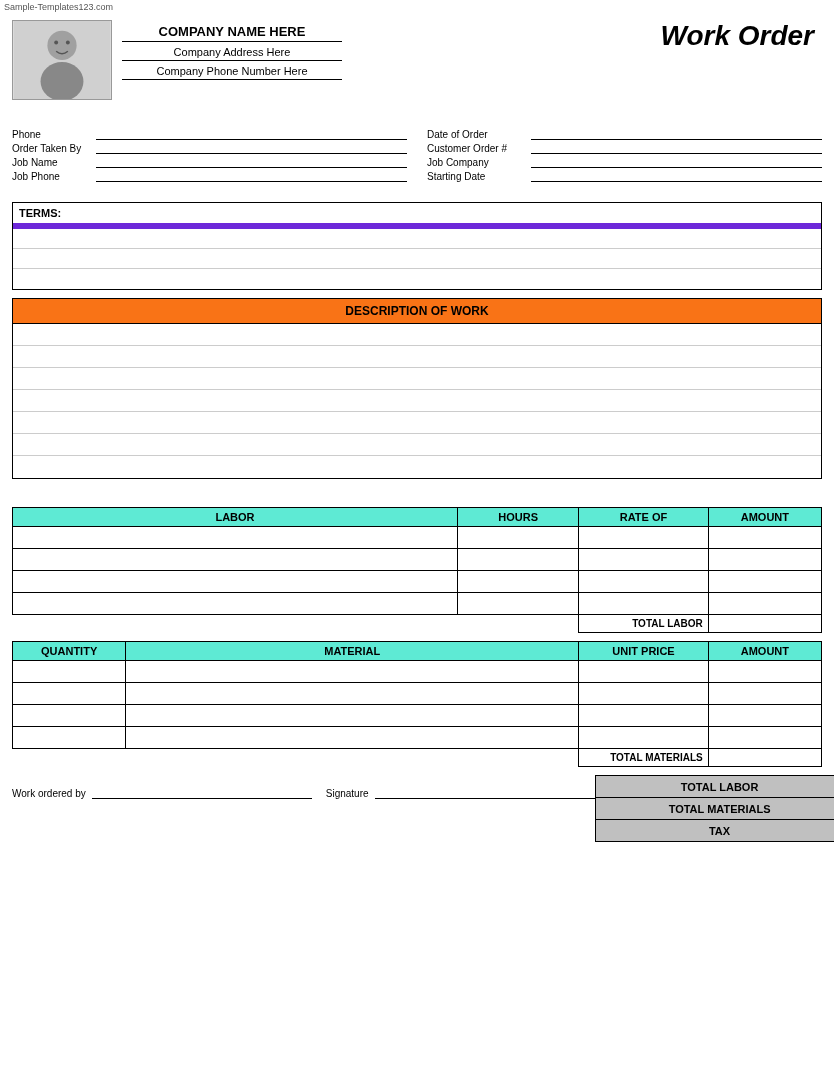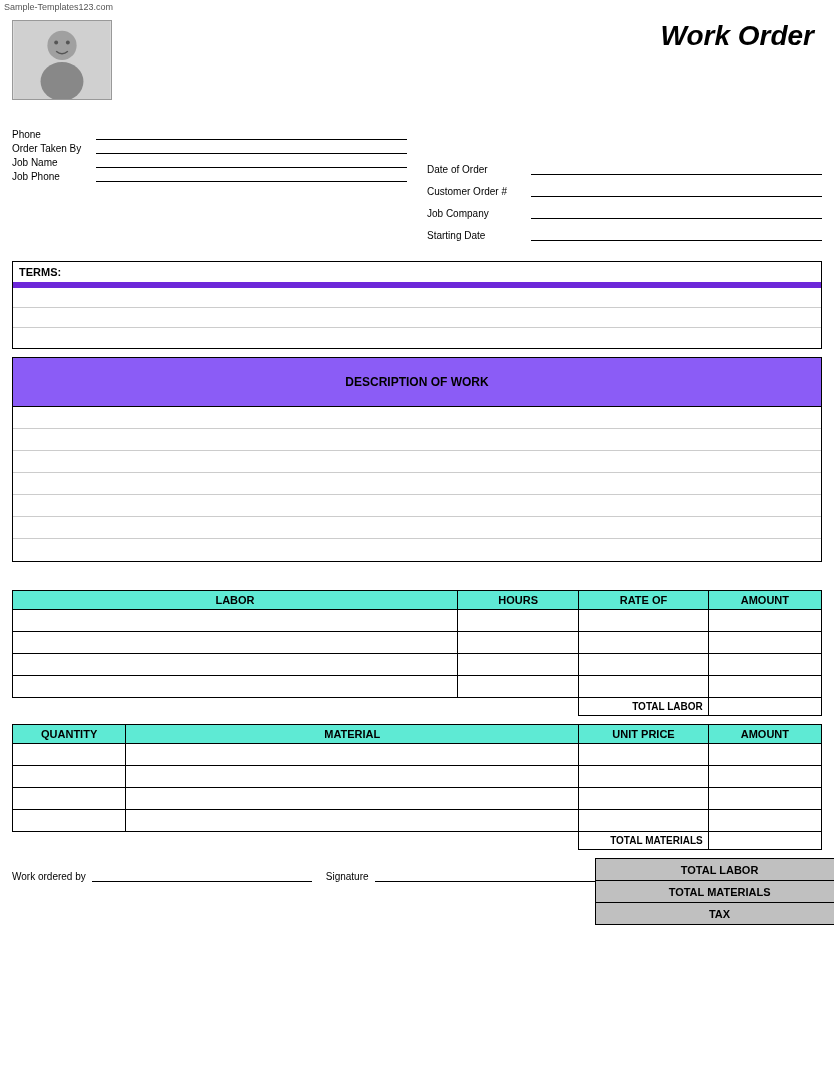--- a/index.html
+++ b/index.html
@@ -107,25 +107,25 @@
       border-bottom: 1px solid #ccc;
     }
     .terms-row:last-child {
       border-bottom: none;
     }
     .desc-section {
       margin: 8px 12px;
       border: 1px solid #000;
     }
     .desc-header {
-      background: #8b5cf6;
+      background: #f97316;
       text-align: center;
       font-weight: bold;
       font-size: 12px;
-      padding: 17px;
+      padding: 5px;
       border-bottom: 1px solid #000;
     }
     .desc-row {
       height: 22px;
       border-bottom: 1px solid #ccc;
     }
     .desc-row:last-child {
       border-bottom: none;
     }
     table {
@@ -206,20 +206,25 @@
 
       <circle cx="50" cy="25" r="15" fill="#a0a0a0"></circle>
 
       <ellipse cx="50" cy="62" rx="22" ry="20" fill="#888"></ellipse>
 
       <circle cx="44" cy="22" r="2" fill="#555"></circle>
       <circle cx="56" cy="22" r="2" fill="#555"></circle>
       <path d="M44 31 Q50 36 56 31" stroke="#555" stroke-width="1.5" fill="none"></path>
     </svg>
   </div>
+  <div class="company-info">
+    <div class="company-name">COMPANY NAME HERE</div>
+    <div class="company-line">Company Address Here</div>
+    <div class="company-line">Company Phone Number Here</div>
+  </div>
   <div class="title-area">
     <div class="work-order-title">Work Order</div>
   </div>
 </div>
 
 <div class="fields-section">
   <div class="fields-grid">
 
     <div style="display:flex;flex-direction:column;">
       <div class="field-row">
@@ -233,21 +238,21 @@
       <div class="field-row">
         <span class="field-label">Job Name</span>
         <div class="field-line"></div>
       </div>
       <div class="field-row">
         <span class="field-label">Job Phone</span>
         <div class="field-line"></div>
       </div>
     </div>
 
-    <div style="display:flex;flex-direction:column;gap:8px;margin-top:35px;">
+    <div style="display:flex;flex-direction:column;">
       <div class="field-row">
         <span class="field-label" style="min-width:100px;">Date of Order</span>
         <div class="field-line"></div>
       </div>
       <div class="field-row">
         <span class="field-label" style="min-width:100px;">Customer Order #</span>
         <div class="field-line"></div>
       </div>
       <div class="field-row">
         <span class="field-label" style="min-width:100px;">Job Company</span>

